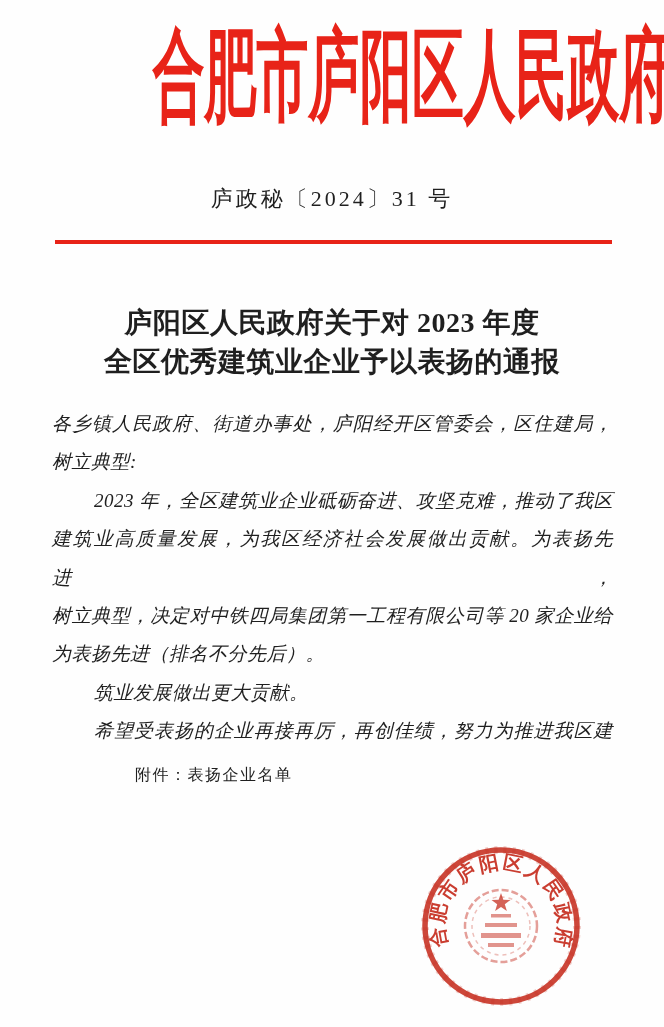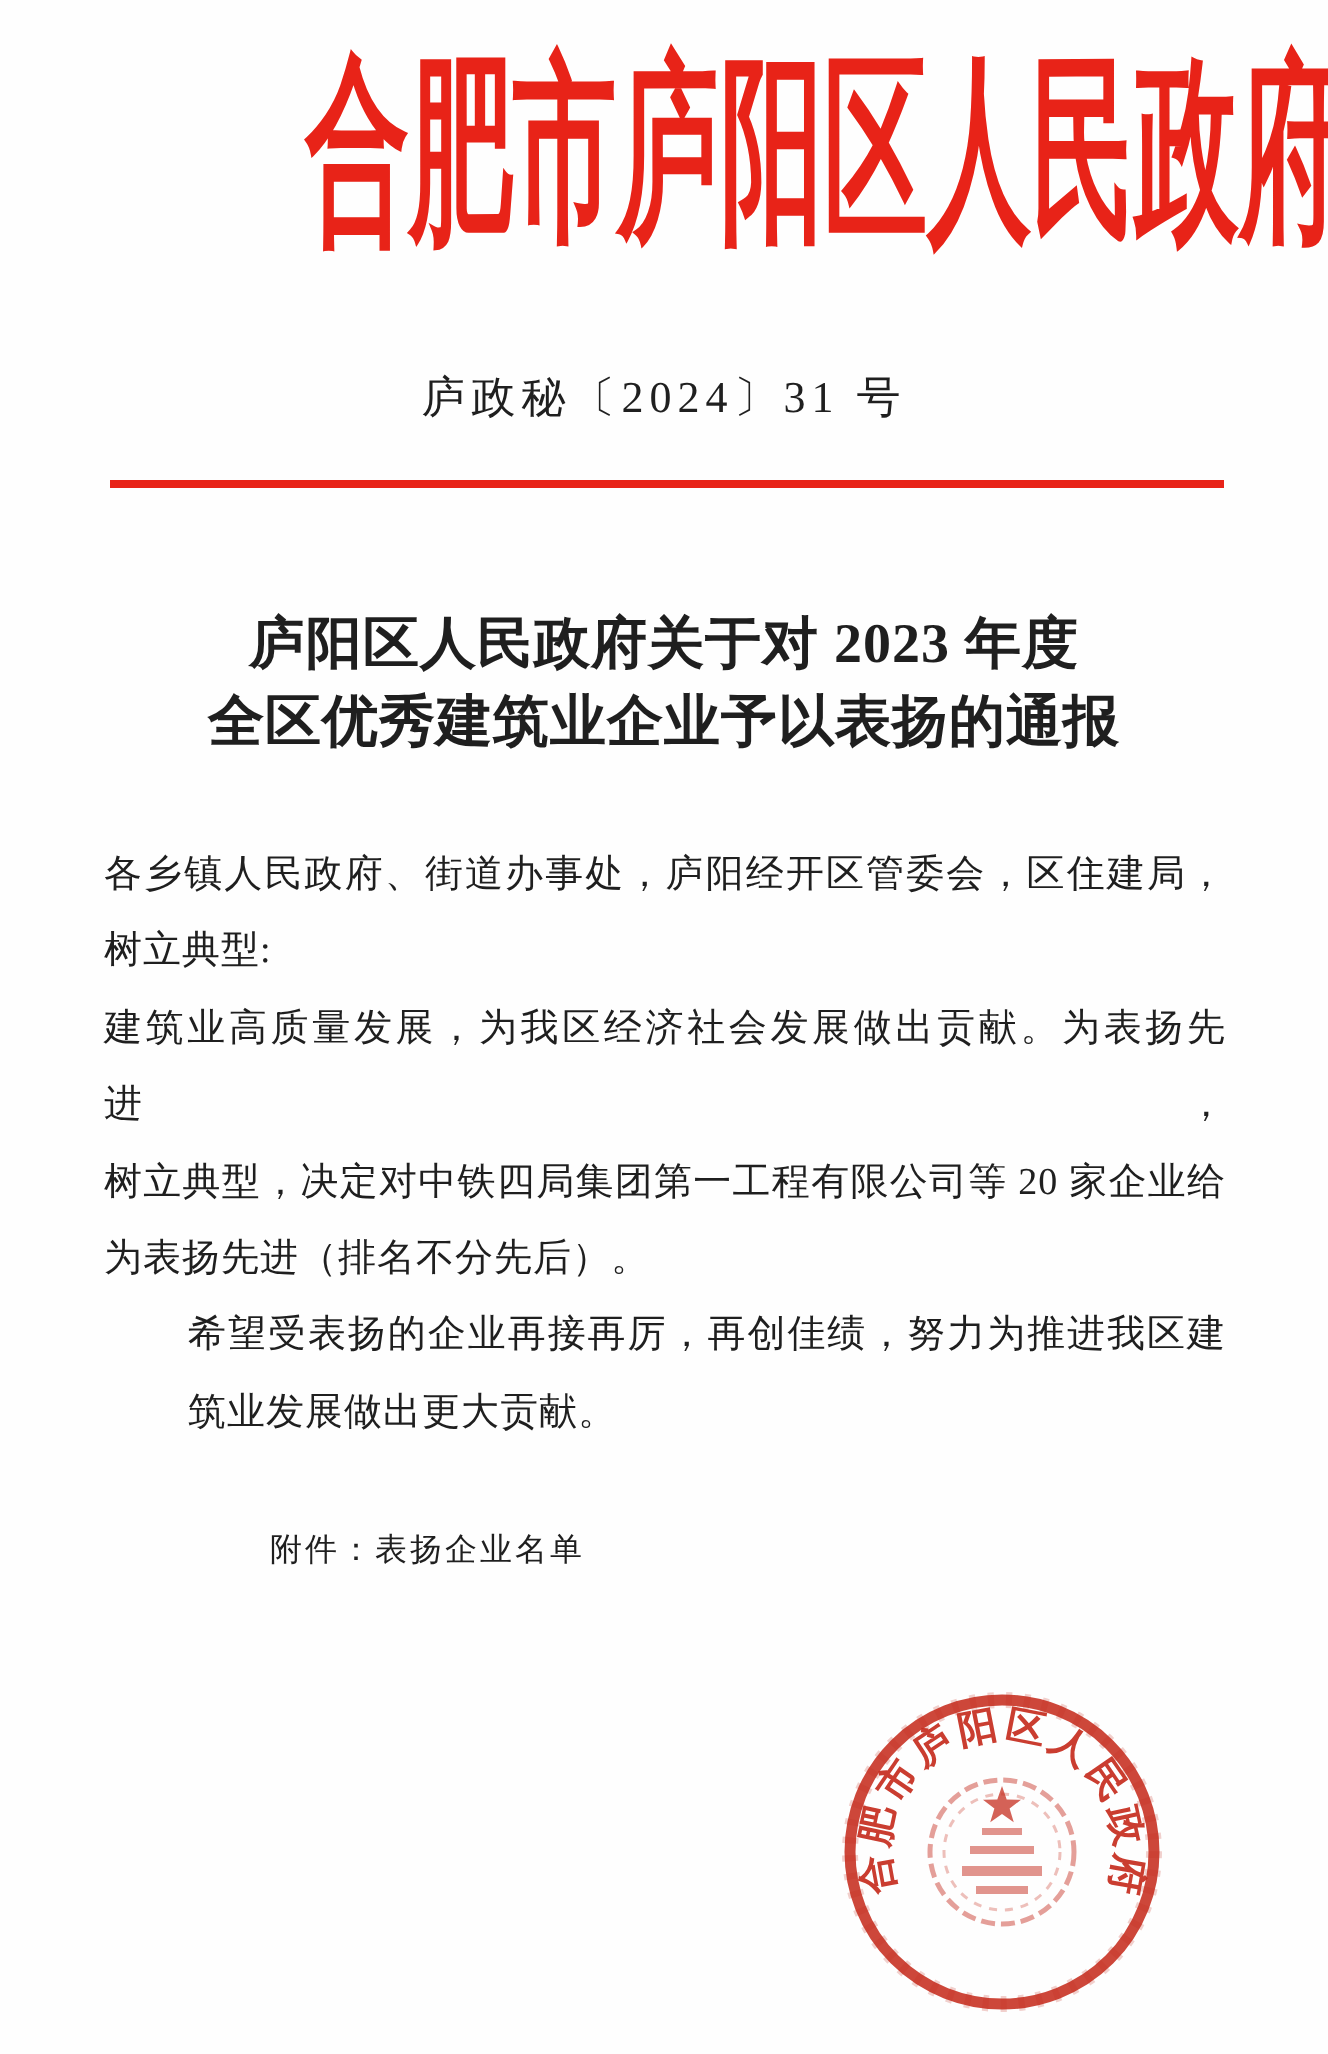--- a/index.html
+++ b/index.html
@@ -25,22 +25,22 @@
   .redline {
     position:absolute; left:55px; top:240px; width:557px; height:4px;
     background:#e82318;
   }
   .title {
     position:absolute; top:303px; left:0; width:664px;
     text-align:center; font-size:28px; line-height:39px;
     font-weight:700; letter-spacing:0.5px;
   }
   .body {
-    position:absolute; left:52px; top:419px; width:561px;
-    font-size:19px; line-height:38.4px; letter-spacing:0.5px;
+    position:absolute; left:52px; top:405px; width:561px;
+    font-size:19px; line-height:38.4px; letter-spacing:0.5px;font-style:italic;
   }
   .bl { width:561px; }
   .full { text-align:justify; text-align-last:justify; }
   .ind  { text-indent:42px; }
   .attach {
     position:absolute; left:135px; top:765px;
     font-size:16px; letter-spacing:1.5px;
   }
   .date {
     position:absolute; left:422px; top:969px;
@@ -64,25 +64,26 @@
   <div class="redline"></div>
 
   <div class="title">
     <div>庐阳区人民政府关于对 2023 年度</div>
     <div>全区优秀建筑业企业予以表扬的通报</div>
   </div>
 
   <div class="body">
     <div class="bl full">各乡镇人民政府、街道办事处，庐阳经开区管委会，区住建局，</div>
     <div class="bl">树立典型:</div>
+    <div class="bl full ind">2023 年，全区建筑业企业砥砺奋进、攻坚克难，推动了我区</div>
     <div class="bl full">建筑业高质量发展，为我区经济社会发展做出贡献。为表扬先进，</div>
     <div class="bl full">树立典型，决定对中铁四局集团第一工程有限公司等 20 家企业给</div>
     <div class="bl">为表扬先进（排名不分先后）。</div>
+    <div class="bl ind">筑业发展做出更大贡献。</div>
     <div class="bl full ind">希望受表扬的企业再接再厉，再创佳绩，努力为推进我区建</div>
-    <div class="bl ind">筑业发展做出更大贡献。</div>
   </div>
 
   <div class="attach">附件：表扬企业名单</div>
 
   <svg class="seal" viewBox="0 0 200 200" xmlns="http://www.w3.org/2000/svg">
     <defs>
       <path id="sealArc" d="M 46.4 119.5 A 57 57 0 1 1 153.6 119.5" fill="none"></path>
     </defs>
 
     <circle cx="100" cy="100" r="76" fill="none" stroke="#c62d1f" stroke-width="5.5" opacity="0.88"></circle>

